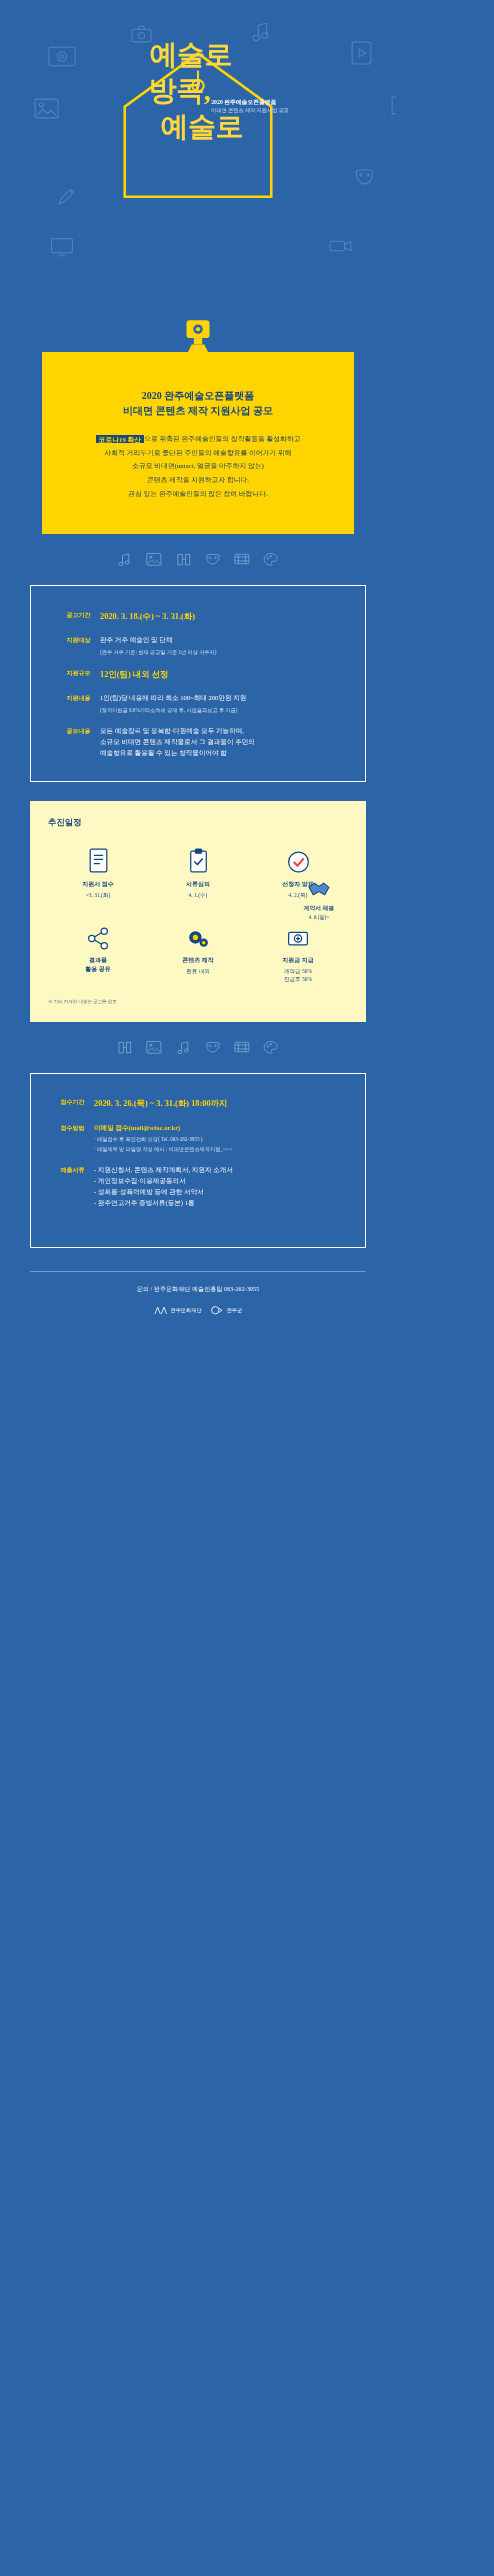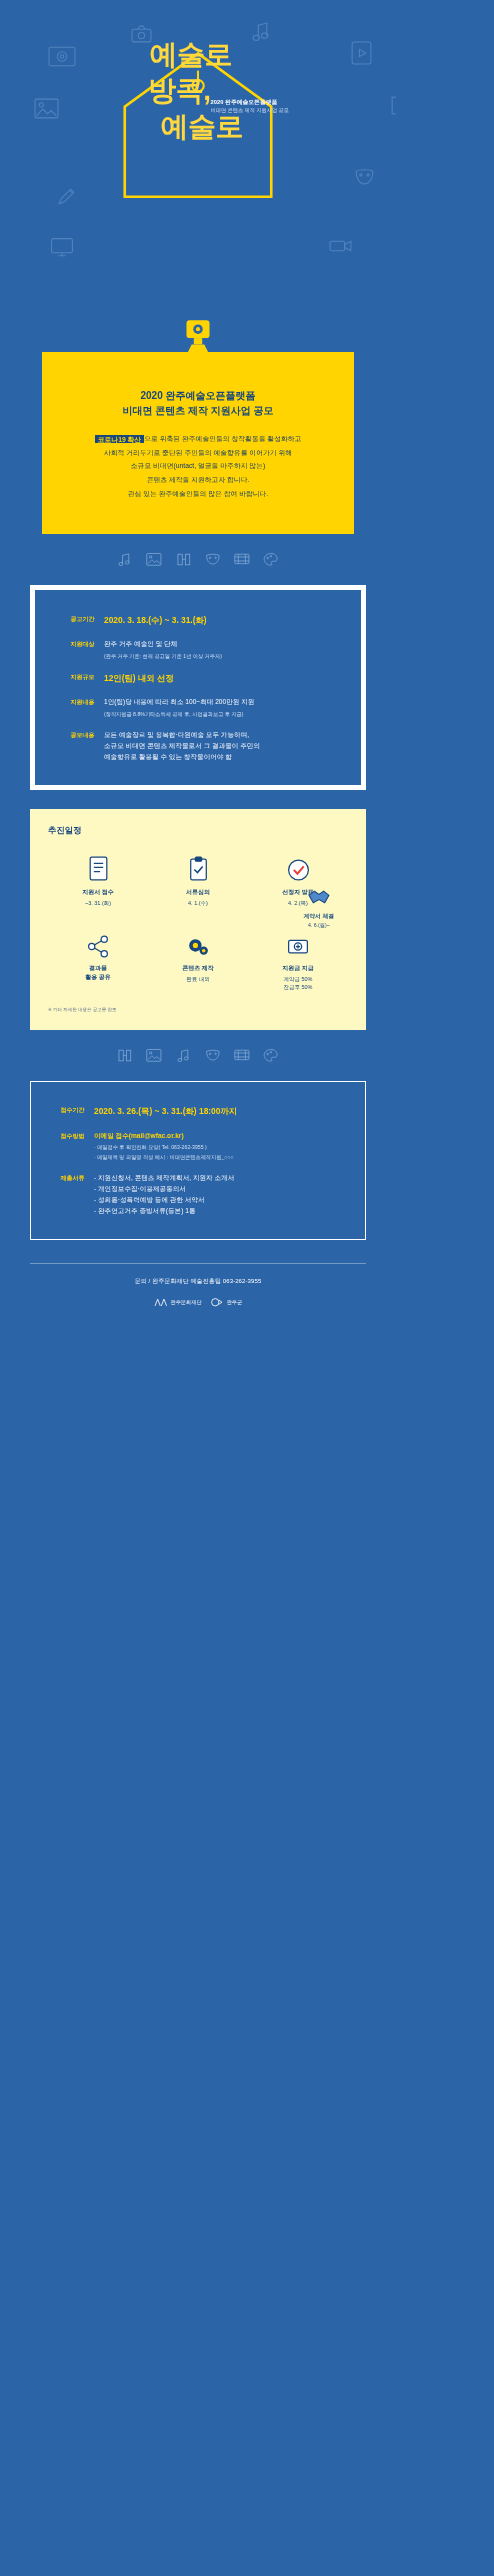--- a/index.html
+++ b/index.html
@@ -4,21 +4,21 @@
 <style>
   * { box-sizing: border-box; }
   html, body { margin:0; padding:0; }
   body {
     width: 495px;
     background: #2c64a8;
     font-family: "Liberation Sans", "DejaVu Sans", sans-serif;
     color: #ffffff;
     -webkit-font-smoothing: antialiased;
   }
-  .page { width:396px; position:relative; overflow:hidden; }
+  .page { width:396px; position:relative; overflow:hidden;font-family:Liberation Serif, serif; }
 
   
   .bgicon { position:absolute; opacity:.55; }
   .bgicon svg { display:block; }
 
   
   .hero { position:relative; height:336px; }
   .hero-inner { position:relative; z-index:5; padding-top:37px; text-align:center; }
   .house {
     position:absolute; left:50%; top:46px; transform:translateX(-50%);
@@ -50,21 +50,21 @@
   .intro {
     margin:15.7px 42px 0 42px; background:#ffd400; color:#123a6b;
     padding:36px 21px 34px 21px; text-align:center;
   }
   .intro h2 { margin:0 0 13.6px 0; font-size:10px; line-height:1.55; font-weight:bold; color:#17477f; }
   .intro p { margin:0; font-size:6.8px; line-height:2.0; color:#123a6b; }
   .hl { background:#17477f; color:#ffd400; padding:0.5px 3.1px; font-weight:bold; }
 
   
   .bordered {
-    margin:18px 30px 8px 30px; border:5px solid #ffffff; padding:24px 21px 23px 21px;
+    margin:18px 30px 8px 30px; border:1px solid #ffffff; padding:24px 21px 23px 21px;
   }
   .row { display:flex; margin-bottom:11.5px; align-items:flex-start; }
   .row:last-child { margin-bottom:0; }
   .row .lbl {
     width:48px; min-width:48px; color:#ffd400; font-size:6px; font-weight:bold;
     text-align:right; padding-right:9.4px; padding-top:1px;
   }
   .row .val { font-size:6.6px; line-height:1.65; color:#ffffff; }
   .row .val .big { font-size:8.4px; font-weight:bold; color:#ffd400; }
   .row .val .sub { font-size:5.2px; color:#cfe0f2; display:block; margin-top:1.6px; }
@@ -83,21 +83,21 @@
   .rowgap { height:18px; }
   .arrow-row { position:relative; height:0; }
   .note { margin-top:13.6px; font-size:4.5px; color:#5a6f8c; }
   .contract {
     position:absolute; right:15.7px; top:79px; text-align:center; width:63px;
   }
   .contract .t { font-size:5.8px; font-weight:bold; color:#17477f; }
   .contract .d { font-size:5.2px; color:#17477f; margin-top:1px; }
 
   
-  .apply { margin:19px 30px 0 30px; border:1px solid #ffffff; padding:23px 19px 22px 19px; }
+  .apply { margin:19px 30px 0 30px; border:1px solid #ffffff; padding:23px 19px 38px 19px; }
   .apply .row .lbl { width:44px; min-width:44px; }
   .bullet { font-size:6.3px; line-height:1.95; color:#ffffff; }
 
   
   .footer { margin-top:23px; padding:13.6px 0 19px 0; text-align:center; border-top:0.5px solid rgba(255,255,255,.35); margin-left:30px; margin-right:30px; }
   .footer .fline { font-size:6px; color:#ffffff; letter-spacing:0.1px; }
   .logos { margin-top:10.5px; display:flex; justify-content:center; align-items:center; gap:8.4px; }
   .logo-box { display:flex; align-items:center; gap:3.1px; font-size:5.2px; color:#ffffff; }
   .logo-mark { width:13.6px; height:10.5px; }
   .spacer-b { height:13.6px; }

